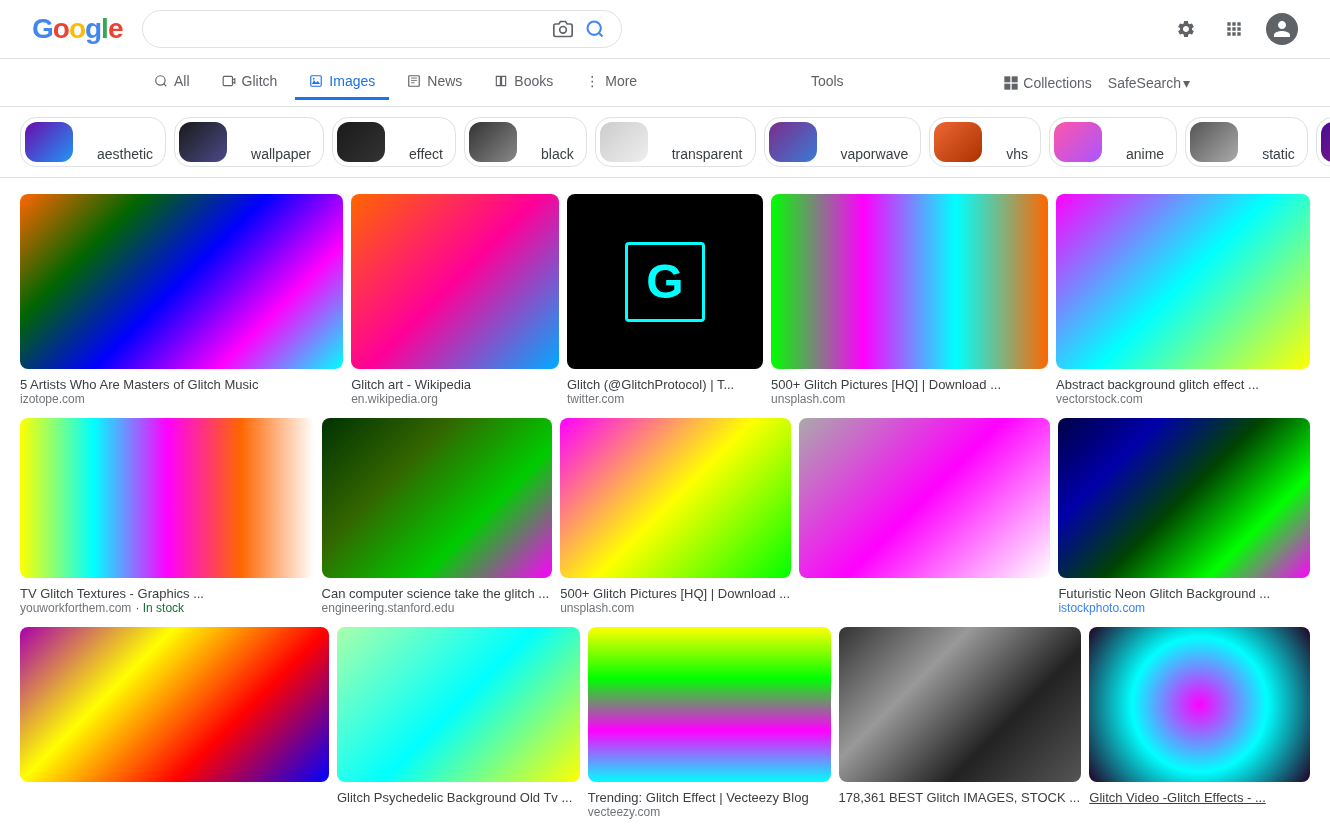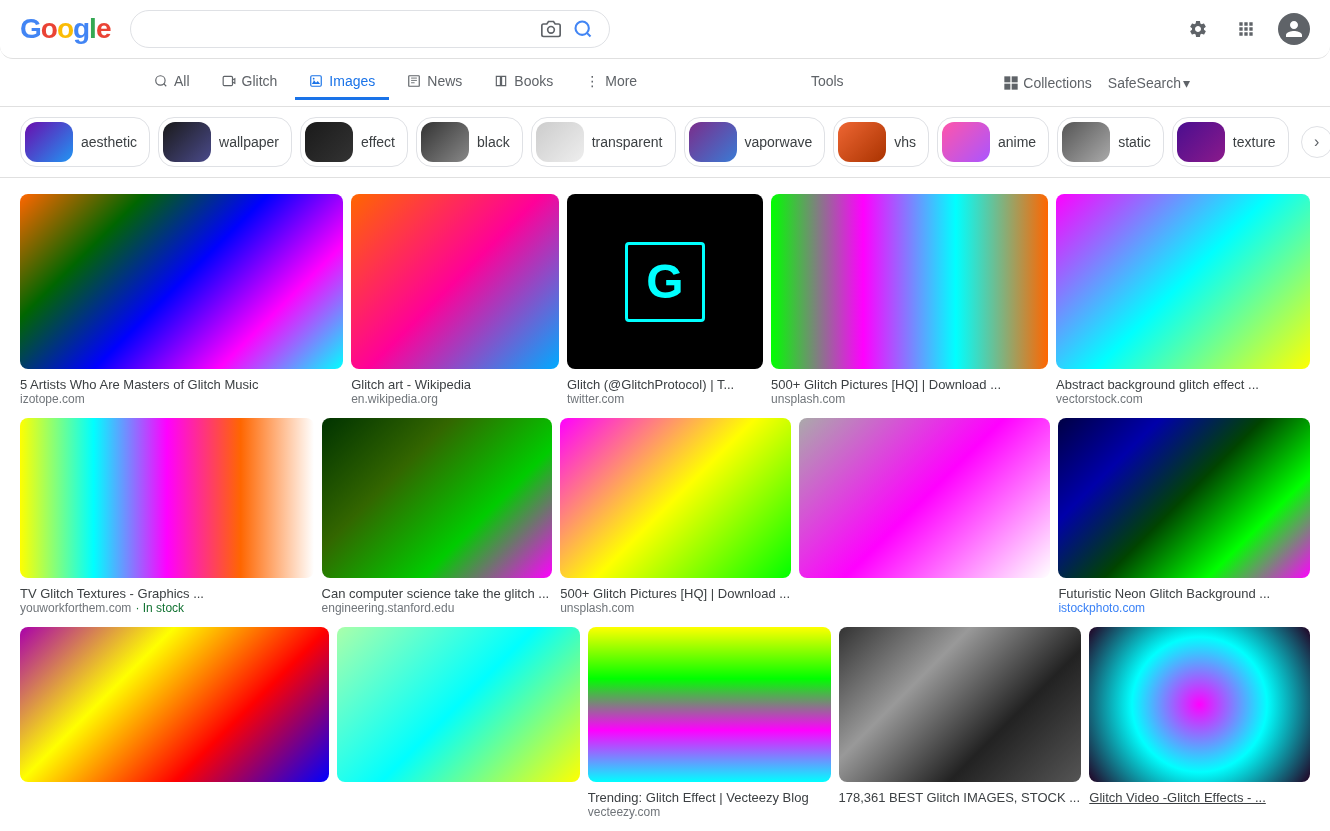--- a/index.html
+++ b/index.html
@@ -1,19 +1,19 @@
 <!DOCTYPE html>
 <html><head>
   <meta charset="utf-8">
   <style>
     * { margin: 0; padding: 0; box-sizing: border-box; }
     body { font-family: Arial, sans-serif; background: #fff; width: 1330px; min-height: 831px; overflow-x: hidden; }
 
     
-    .header { display: flex; align-items: center; padding: 10px 20px; gap: 20px; border-bottom: 1px solid #e0e0e0; border-radius: 13px; }
+    .header { display: flex; align-items: center; padding: 10px 32px; gap: 20px; border-bottom: 1px solid #e0e0e0; }
     .google-logo { font-size: 28px; font-weight: bold; letter-spacing: -1px; }
     .google-logo .g { color: #4285F4; }
     .google-logo .o1 { color: #EA4335; }
     .google-logo .o2 { color: #FBBC05; }
     .google-logo .g2 { color: #4285F4; }
     .google-logo .l { color: #34A853; }
     .google-logo .e { color: #EA4335; }
 
     .search-bar { display: flex; align-items: center; border: 1px solid #dfe1e5; border-radius: 24px; padding: 8px 16px; width: 480px; gap: 10px; }
     .search-bar input { border: none; outline: none; font-size: 16px; flex: 1; }
@@ -26,21 +26,21 @@
     .nav-tabs { display: flex; align-items: center; padding: 6px 140px; gap: 4px; border-bottom: 1px solid #e0e0e0; }
     .nav-tab { display: flex; align-items: center; gap: 6px; padding: 8px 14px; font-size: 14px; color: #5f6368; cursor: pointer; border-bottom: 3px solid transparent; text-decoration: none; border-radius: 0; }
     .nav-tab.active { color: #1a73e8; border-bottom: 3px solid #1a73e8; }
     .tools-tab { margin-left: auto; }
     .collections-btn { margin-left: auto; font-size: 14px; color: #5f6368; cursor: pointer; display: flex; align-items: center; gap: 4px; }
     .safesearch-btn { font-size: 14px; color: #5f6368; cursor: pointer; display: flex; align-items: center; gap: 2px; }
     .nav-right { margin-left: auto; display: flex; align-items: center; gap: 16px; }
 
     
     .chips-row { display: flex; align-items: center; padding: 10px 20px; gap: 8px; overflow-x: hidden; border-bottom: 1px solid #e0e0e0; }
-    .chip { display: flex; align-items: center; gap: 8px; padding: 4px 12px 4px 4px; border: 1px solid #dfe1e5; border-radius: 16px; cursor: pointer; white-space: nowrap; font-size: 14px; color: #3c4043; background: #fff; }
+    .chip { display: flex; align-items: flex-end; gap: 24px; padding: 4px 12px 4px 4px; border: 1px solid #dfe1e5; border-radius: 16px; cursor: pointer; white-space: nowrap; font-size: 14px; color: #3c4043; background: #fff; }
     .chip-thumb { width: 48px; height: 40px; border-radius: 12px; }
     .chips-arrow { width: 32px; height: 32px; border: 1px solid #dfe1e5; border-radius: 50%; display: flex; align-items: center; justify-content: center; cursor: pointer; margin-left: 4px; color: #5f6368; flex-shrink: 0; }
 
     
     .image-grid { padding: 16px 20px; }
     .grid-row { display: flex; gap: 8px; margin-bottom: 8px; }
     .img-placeholder { width: 100%; height: 100%; }
     .img-info { padding: 4px 0; font-size: 13px; color: #3c4043; }
 
     
@@ -331,20 +331,26 @@
     <div class="grid-row">
       <div style="flex: 1.4 1 0%; cursor: pointer;">
         <div style="position: relative;">
           <div class="img-placeholder img-digipen" style="height: 155px; border-radius: 8px;"></div>
         </div>
       </div>
       <div style="flex: 1.1 1 0%; cursor: pointer;">
         <div style="position: relative;">
           <div class="img-placeholder img-psychedelic" style="height: 155px; border-radius: 8px;"></div>
         </div>
+        <div class="img-info" style="font-size: 13px; margin-top: 4px; color: rgb(60, 64, 67); white-space: nowrap; overflow: hidden; text-overflow: ellipsis;">
+          <div style="overflow: hidden; text-overflow: ellipsis; white-space: nowrap;">Glitch Psychedelic Background Old Tv ...</div>
+          <div style="display: flex; align-items: center; gap: 4px; font-size: 12px; color: rgb(112, 117, 122);">
+            <span></span>
+          </div>
+        </div>
       </div>
       <div style="flex: 1.1 1 0%; cursor: pointer;">
         <div style="position: relative;">
           <div class="img-placeholder img-vecteezy" style="height: 155px; border-radius: 8px;"></div>
         </div>
         <div class="img-info" style="font-size: 13px; margin-top: 4px; color: rgb(60, 64, 67); white-space: nowrap; overflow: hidden; text-overflow: ellipsis;">
           <div style="overflow: hidden; text-overflow: ellipsis; white-space: nowrap;">Trending: Glitch Effect | Vecteezy Blog</div>
           <div style="display: flex; align-items: center; gap: 4px; font-size: 12px; color: rgb(112, 117, 122);">
             <span>vecteezy.com</span>
           </div>

